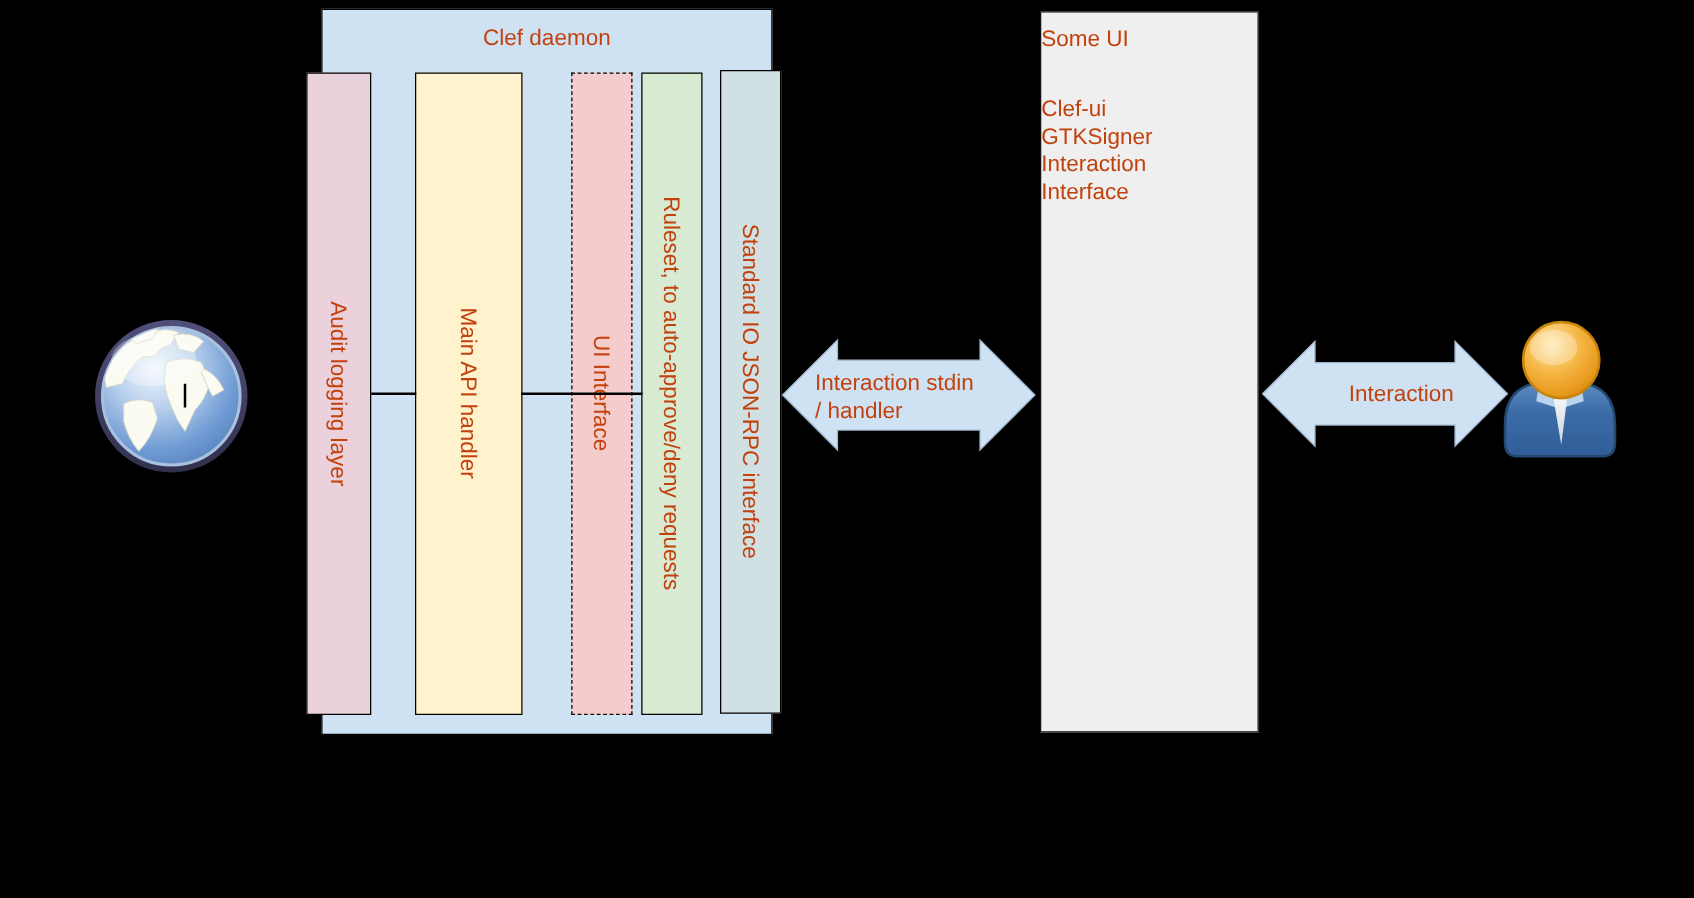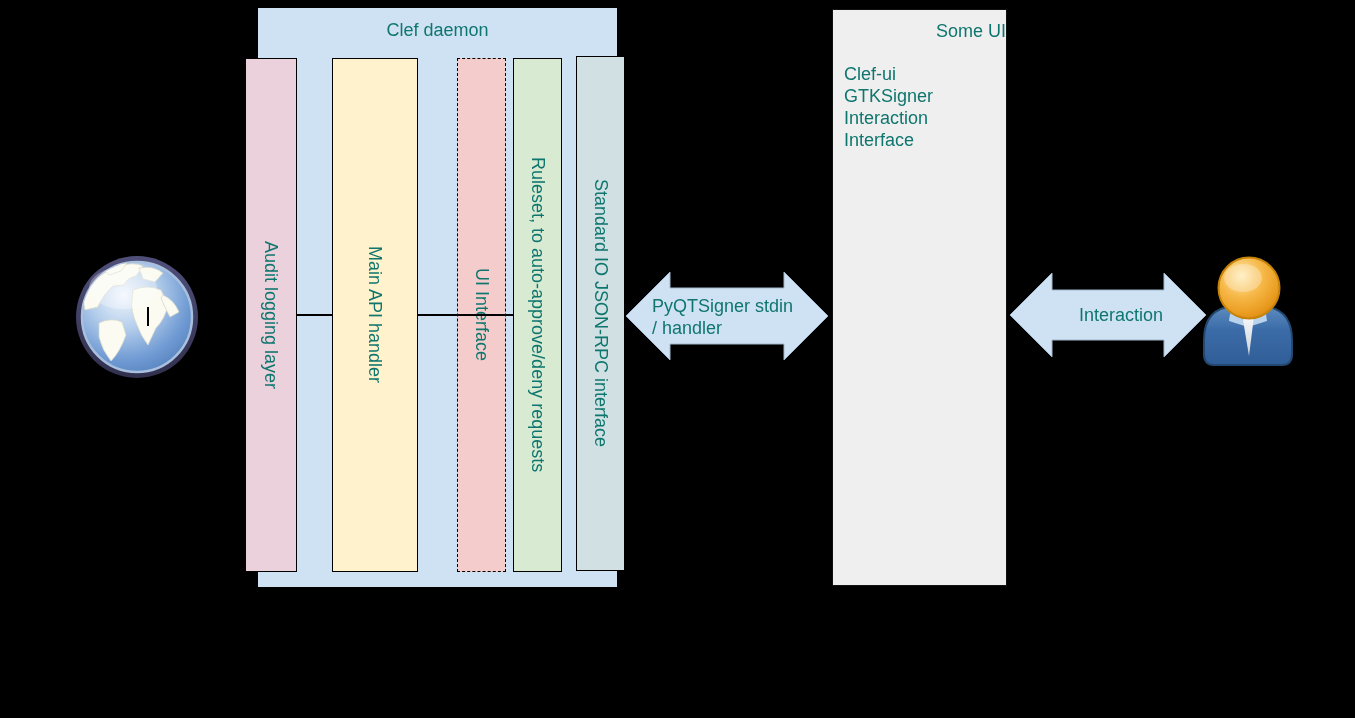--- a/index.html
+++ b/index.html
@@ -1,18 +1,18 @@
 <!DOCTYPE html>
 <html><head>
 <meta charset="utf-8">
 <style>
   html,body{margin:0;padding:0;background:#000;}
   .canvas{
     position:relative;width:1355px;height:718px;background:#000;
-    font-family:"Liberation Sans","DejaVu Sans",sans-serif;color:#0f766e;overflow:hidden;
+    font-family:"Liberation Sans","DejaVu Sans",sans-serif;color:#c2410c;overflow:hidden;
   }
   .abs{position:absolute;}
   
   .container-box{
     left:257px;top:7px;width:361px;height:581px;
     background:#cfe2f3;border:1.5px solid #000;box-sizing:border-box;z-index:1;
   }
   .container-title{
     margin-top:11px;text-align:center;font-size:18px;line-height:22px;
   }
@@ -38,22 +38,22 @@
   
   .arrow-layer{left:0;top:0;width:1355px;height:718px;z-index:2;pointer-events:none;}
   .arrow-label{font-size:18px;line-height:22px;z-index:5;white-space:nowrap;}
   .arrow-label-1{left:652px;top:295px;}
   .arrow-label-2{left:1039px;top:304px;margin-left:40px;}
   
   .someui-box{
     left:832px;top:9px;width:175px;height:577px;
     background:#efefef;border:1.5px solid #111;box-sizing:border-box;z-index:1;
   }
-  .someui-title{margin-top:10px;text-align:right;font-size:18px;line-height:22px;}
-  .someui-list{margin-top:21px;padding-left:11px;font-size:18px;line-height:22px;}
+  .someui-title{margin-top:10px;text-align:left;font-size:18px;line-height:22px;}
+  .someui-list{margin-top:34px;font-size:18px;line-height:22px;}
   .icon-svg{z-index:2;}
 </style>
 </head>
 <body>
 
 <div class="canvas">
 
   <svg class="abs icon-svg" style="left:75px;top:255px;" width="124" height="124" viewBox="0 0 124 124">
     <defs>
       <radialGradient id="seaG" cx="38%" cy="30%" r="85%">
@@ -107,21 +107,21 @@
 
   <div class="abs connector connector-a"></div>
   <div class="abs connector connector-b"></div>
 
   <svg class="abs arrow-layer" width="1355" height="718" viewBox="0 0 1355 718">
     <polygon points="626,316 670,272 670,288 784,288 784,272 828,316 784,360 784,344 670,344 670,360" fill="#cfe2f3" stroke="#9fb6cc" stroke-width="1"></polygon>
     <polygon points="1010,315 1052,273 1052,290 1164,290 1164,273 1206,315 1164,357 1164,340 1052,340 1052,357" fill="#cfe2f3" stroke="#9fb6cc" stroke-width="1"></polygon>
   </svg>
 
   <div class="abs arrow-label arrow-label-1">
-    <div>PyQTSigner stdin</div>
+    <div>Interaction stdin</div>
     <div>/ handler</div>
   </div>
   <div class="abs arrow-label arrow-label-2">
     <div>Interaction</div>
   </div>
 
   <div class="abs someui-box">
     <div class="someui-title">Some UI</div>
     <div class="someui-list">
       <div>Clef-ui</div>

